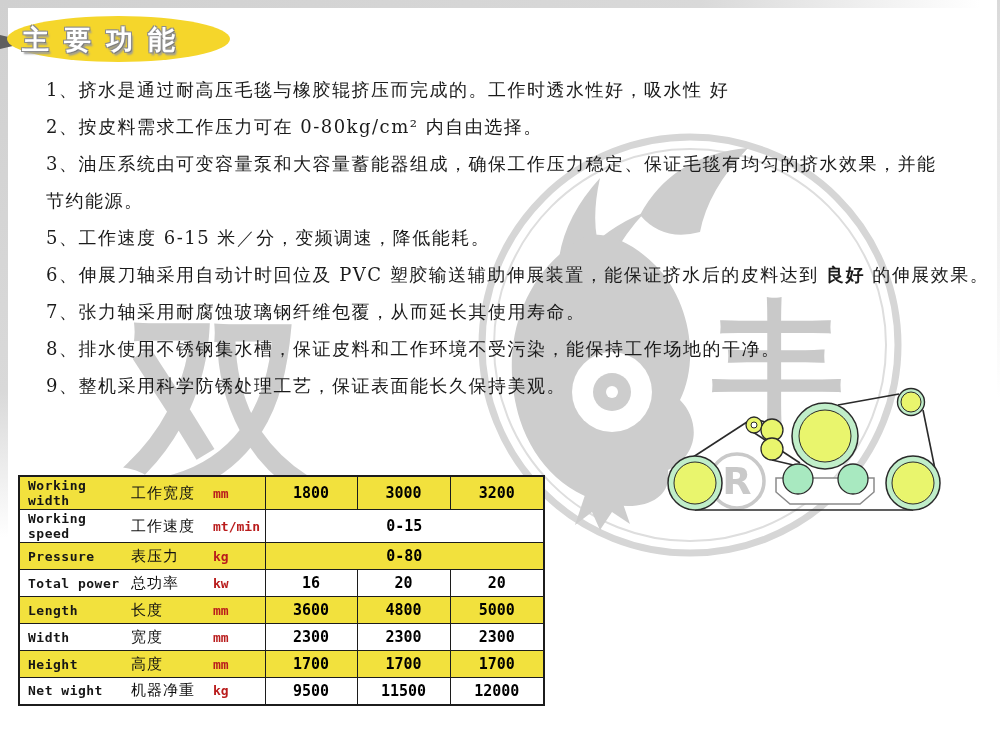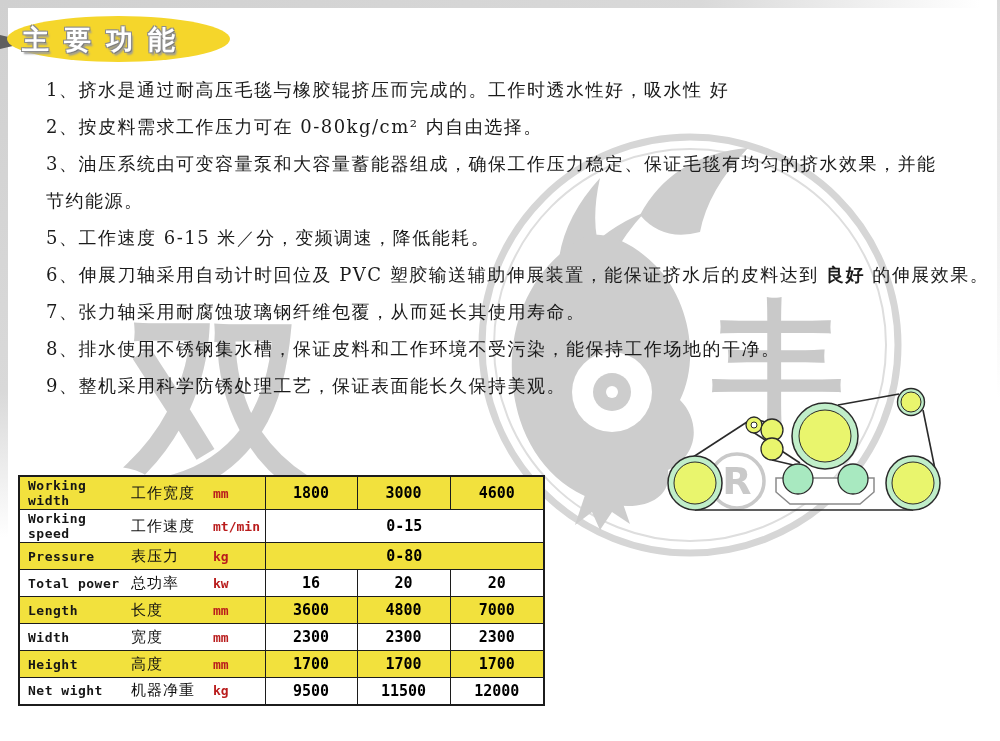--- a/index.html
+++ b/index.html
@@ -115,21 +115,21 @@
           <tr class="row-hl">
             <td class="label-cell">
               <div class="label-inner">
                 <span class="t-en">Working width</span>
                 <span class="t-zh">工作宽度</span>
                 <span class="t-unit">mm</span>
               </div>
             </td>
             <td class="val-cell">1800</td>
             <td class="val-cell">3000</td>
-            <td class="val-cell">4600</td>
+            <td class="val-cell">3200</td>
           </tr>
           <tr class="row-plain">
             <td class="label-cell">
               <div class="label-inner">
                 <span class="t-en">Working speed</span>
                 <span class="t-zh">工作速度</span>
                 <span class="t-unit">mt/min</span>
               </div>
             </td>
             <td class="val-cell" colspan="3">0-15</td>
@@ -159,21 +159,21 @@
           <tr class="row-hl">
             <td class="label-cell">
               <div class="label-inner">
                 <span class="t-en">Length</span>
                 <span class="t-zh">长度</span>
                 <span class="t-unit">mm</span>
               </div>
             </td>
             <td class="val-cell">3600</td>
             <td class="val-cell">4800</td>
-            <td class="val-cell">7000</td>
+            <td class="val-cell">5000</td>
           </tr>
           <tr class="row-plain">
             <td class="label-cell">
               <div class="label-inner">
                 <span class="t-en">Width</span>
                 <span class="t-zh">宽度</span>
                 <span class="t-unit">mm</span>
               </div>
             </td>
             <td class="val-cell">2300</td>

